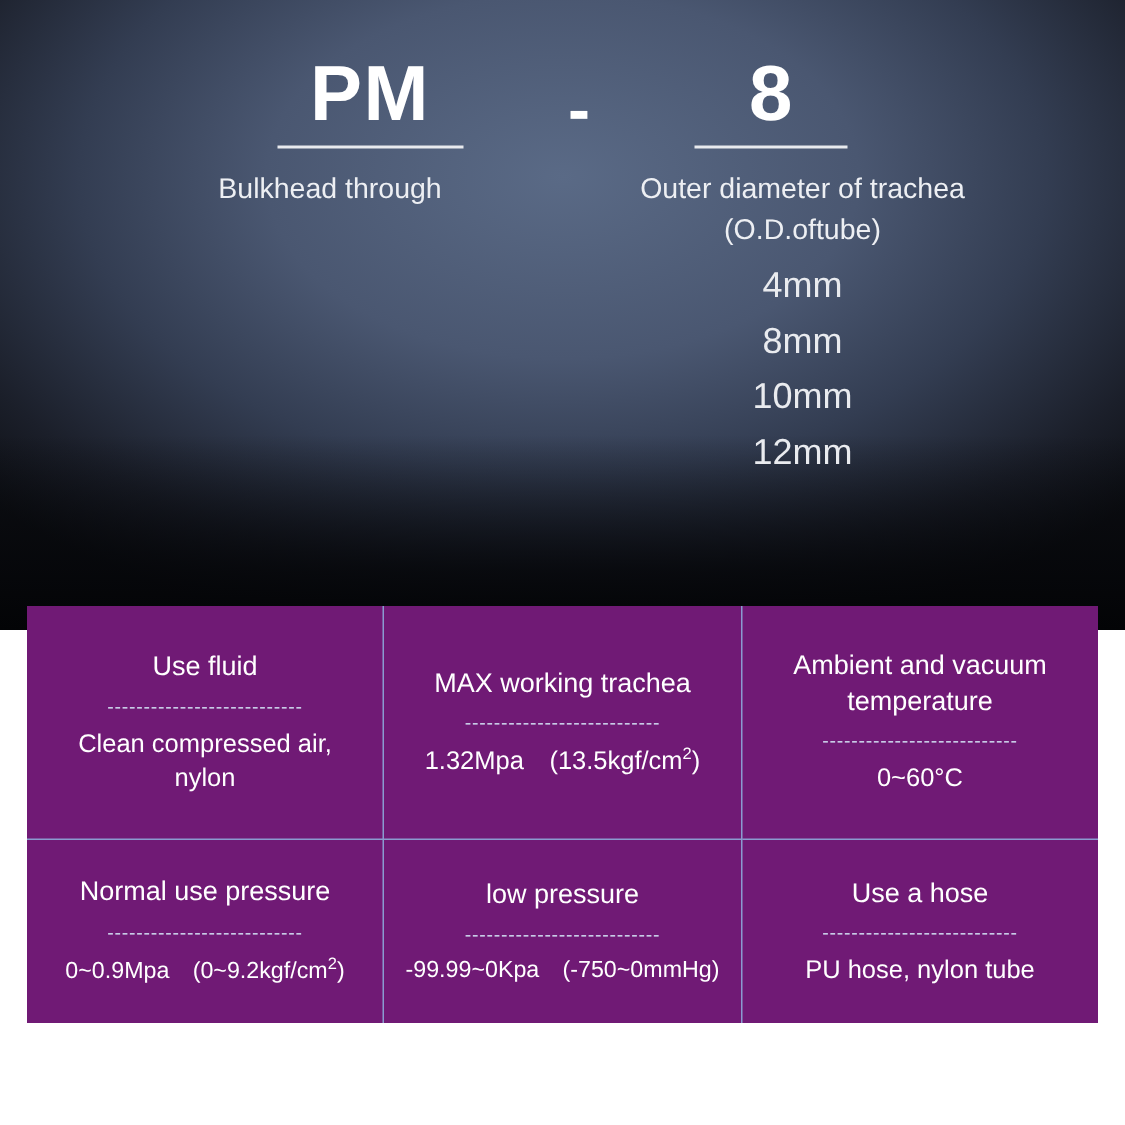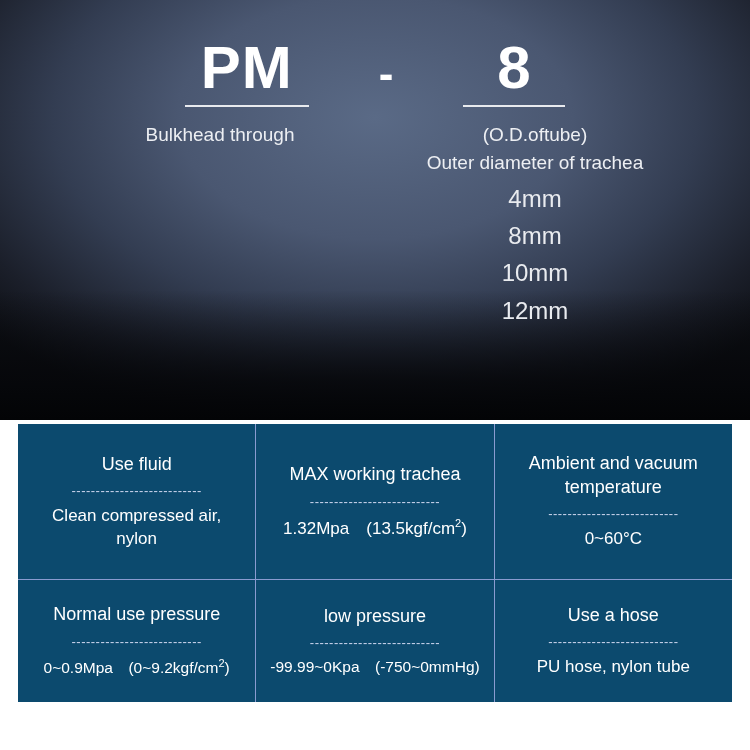--- a/index.html
+++ b/index.html
@@ -48,21 +48,21 @@
     align-items: flex-start;
     padding-top: 36px;
   }
   .code-part {
     display: flex;
     flex-direction: column;
     align-items: center;
   }
   .code-part .big {
     color: #ffffff;
-    font-size: 60px;
+    font-size: 52px;
     font-weight: bold;
     line-height: 1.05;
     letter-spacing: 1px;
   }
   .code-part .rule {
     margin-top: 6px;
     height: 2px;
     background: #e8eaee;
   }
   .part-pm .rule { width: 124px; }
@@ -102,24 +102,24 @@
     margin-top: 4px;
     color: #e9ebef;
     font-size: 24px;
     line-height: 1.55;
   }
 
   
   .spec-wrap {
     position: absolute;
     left: 18px;
-    top: 424px;
+    top: 404px;
     width: 714px;
     height: 278px;
-    background: #0c4a6e;
+    background: #701a75;
   }
   .spec-table {
     width: 100%;
     height: 100%;
     border-collapse: collapse;
     table-layout: fixed;
   }
   .spec-table td {
     width: 33.33%;
     text-align: center;
@@ -170,22 +170,22 @@
       <div class="code-dash">-</div>
       <div class="code-part part-size">
         <div class="big">8</div>
         <div class="rule"></div>
       </div>
     </div>
 
     <div class="labels-row">
       <div class="label-col label-left">Bulkhead through</div>
       <div class="label-col label-right">
+        <div>Outer diameter of trachea</div>
         <div>(O.D.oftube)</div>
-        <div>Outer diameter of trachea</div>
         <div class="sizes">
           <div>4mm</div>
           <div>8mm</div>
           <div>10mm</div>
           <div>12mm</div>
         </div>
       </div>
     </div>
 
   </div>

